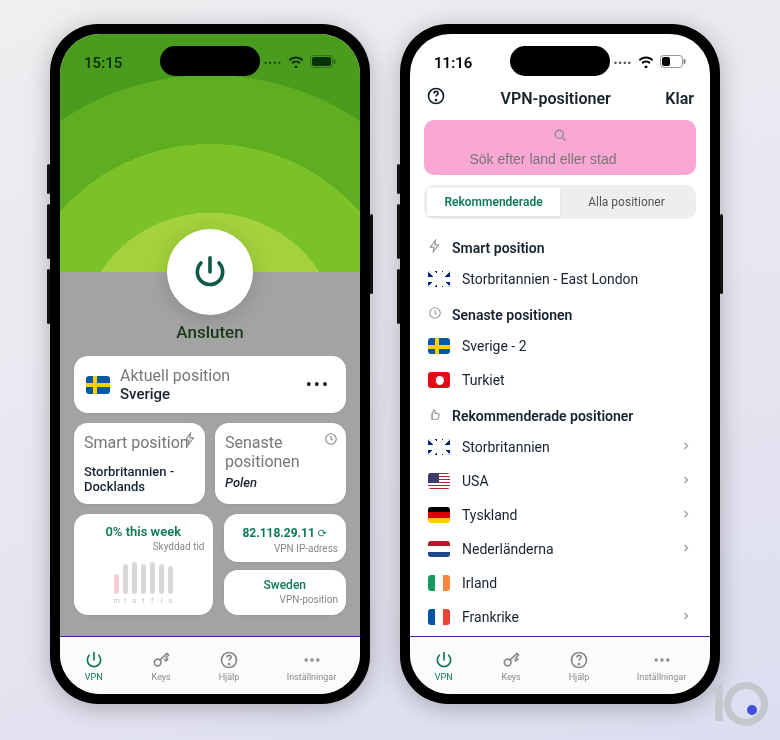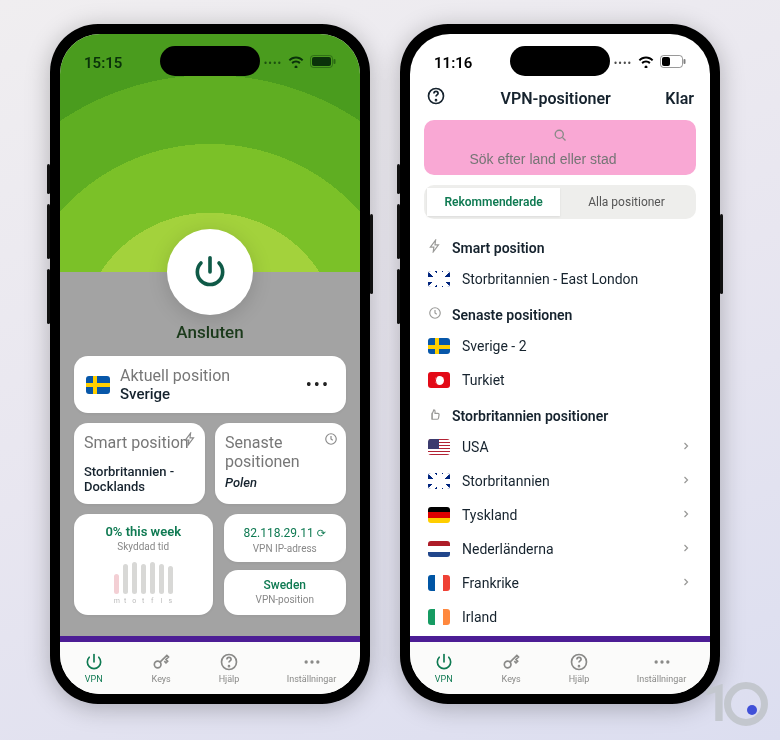--- a/index.html
+++ b/index.html
@@ -86,38 +86,38 @@
   .loc-text { flex:1; }
   .lbl-sm { font-size:16px; color:#777; }
   .lbl-md { font-size:15px; color:#16232e; font-weight:500;}
   .more-btn { font-size:18px; letter-spacing:2px; color:#222; padding:4px;}
   .row2 { display:flex; gap:10px; }
   .row2 .card { flex:1; position:relative; padding:10px;}
   .corner-icon { position:absolute; right:8px; top:8px; color:#8a8a8a;}
   .stats-row { display:flex; gap:11px; }
   .stats-row .card { flex:1; padding:10px 8px;}
   .pct { color:#0f7a52; font-weight:600; font-size:13px; text-align:center;}
-  .subl { color:#888; font-size:10px; text-align:center; margin-top:2px;}
+  .subl { color:#888; font-size:10px; text-align:right; margin-top:2px;}
   .bars { display:flex; gap:4px; justify-content:center; margin-top:8px; align-items:flex-end; height:34px;}
   .bars span { width:5px; background:#d8d8d6; border-radius:3px;}
   .bars span:nth-child(1){height:20px;background:#f3cfd4;}
   .bars span:nth-child(2){height:30px;}
   .bars span:nth-child(3){height:32px;}
   .bars span:nth-child(4){height:30px;}
   .bars span:nth-child(5){height:32px;}
   .bars span:nth-child(6){height:30px;}
   .bars span:nth-child(7){height:28px;}
   .daylabels { display:flex; gap:4px; justify-content:center; font-size:7px; color:#bbb; margin-top:3px;}
   .daylabels span{width:5px;text-align:center;}
   .mini-stack .card { padding:8px; text-align:center;}
   .mini-stack { display:flex; flex-direction:column; gap:8px; flex:1;}
-  .ip { color:#0f7a52; font-weight:400; font-size:12px;}
+  .ip { color:#0f7a52; font-weight:700; font-size:12px;}
   .refresh-ic { color:#0f7a52; font-size:11px; margin-left:3px;}
   .tabbar {
-    height:58px; border-top:6px solid #4c1d95; background:#fbfbfa;
+    height:58px; border-top:1px solid #4c1d95; background:#fbfbfa;
     display:flex; justify-content:space-around; align-items:center;
   }
   .tab { display:flex; flex-direction:column; align-items:center; gap:2px; font-size:9px; color:#8a8a88;}
   .tab.active { color:#0f7a52; }
   .tab svg { width:20px; height:20px; }
   
   .s2 .status-bar { color:#000000;gap:22px; }
   .hdr2 {
     display:flex; align-items:center; justify-content:space-between;
     padding: 4px 16px 10px; font-size:16px;
@@ -351,60 +351,60 @@
           </div>
           <div class="row-item">
             <span class="flag flag-tr"></span>
             <span>Turkiet</span>
           </div>
           <div class="sect-h">
             <span><svg width="14" height="14" viewBox="0 0 24 24" fill="none" stroke="currentColor" stroke-width="2">
                 <path d="M7 10v11"></path>
                 <path d="M17 21H7v-9l3-7a2 2 0 012 2v4h5a2 2 0 012 2l-1 6a2 2 0 01-2 2z"></path>
               </svg></span>
-            <span>Storbritannien positioner</span>
+            <span>Rekommenderade positioner</span>
+          </div>
+          <div class="row-item">
+            <span class="flag flag-uk"></span>
+            <span>Storbritannien</span>
+            <span class="chev"><svg width="12" height="12" viewBox="0 0 24 24" fill="none" stroke="currentColor" stroke-width="2.5">
+                <path d="M9 6l6 6-6 6"></path>
+              </svg></span>
           </div>
           <div class="row-item">
             <span class="flag flag-us"></span>
             <span>USA</span>
             <span class="chev"><svg width="12" height="12" viewBox="0 0 24 24" fill="none" stroke="currentColor" stroke-width="2.5">
                 <path d="M9 6l6 6-6 6"></path>
               </svg></span>
           </div>
           <div class="row-item">
-            <span class="flag flag-uk"></span>
-            <span>Storbritannien</span>
-            <span class="chev"><svg width="12" height="12" viewBox="0 0 24 24" fill="none" stroke="currentColor" stroke-width="2.5">
-                <path d="M9 6l6 6-6 6"></path>
-              </svg></span>
-          </div>
-          <div class="row-item">
             <span class="flag flag-de"></span>
             <span>Tyskland</span>
             <span class="chev"><svg width="12" height="12" viewBox="0 0 24 24" fill="none" stroke="currentColor" stroke-width="2.5">
                 <path d="M9 6l6 6-6 6"></path>
               </svg></span>
           </div>
           <div class="row-item">
             <span class="flag flag-nl"></span>
             <span>Nederländerna</span>
             <span class="chev"><svg width="12" height="12" viewBox="0 0 24 24" fill="none" stroke="currentColor" stroke-width="2.5">
                 <path d="M9 6l6 6-6 6"></path>
               </svg></span>
           </div>
           <div class="row-item">
+            <span class="flag flag-ie"></span>
+            <span>Irland</span>
+          </div>
+          <div class="row-item">
             <span class="flag flag-fr"></span>
             <span>Frankrike</span>
             <span class="chev"><svg width="12" height="12" viewBox="0 0 24 24" fill="none" stroke="currentColor" stroke-width="2.5">
                 <path d="M9 6l6 6-6 6"></path>
               </svg></span>
-          </div>
-          <div class="row-item">
-            <span class="flag flag-ie"></span>
-            <span>Irland</span>
           </div>
         </div>
 
     <div class="tabbar">
       <div class="tab active">
         <svg viewBox="0 0 24 24" fill="none" stroke="currentColor" stroke-width="2" stroke-linecap="round">
               <path d="M12 3v9"></path>
               <path d="M6.3 6.3a8 8 0 1011.4 0"></path>
             </svg>
         <span>VPN</span>

